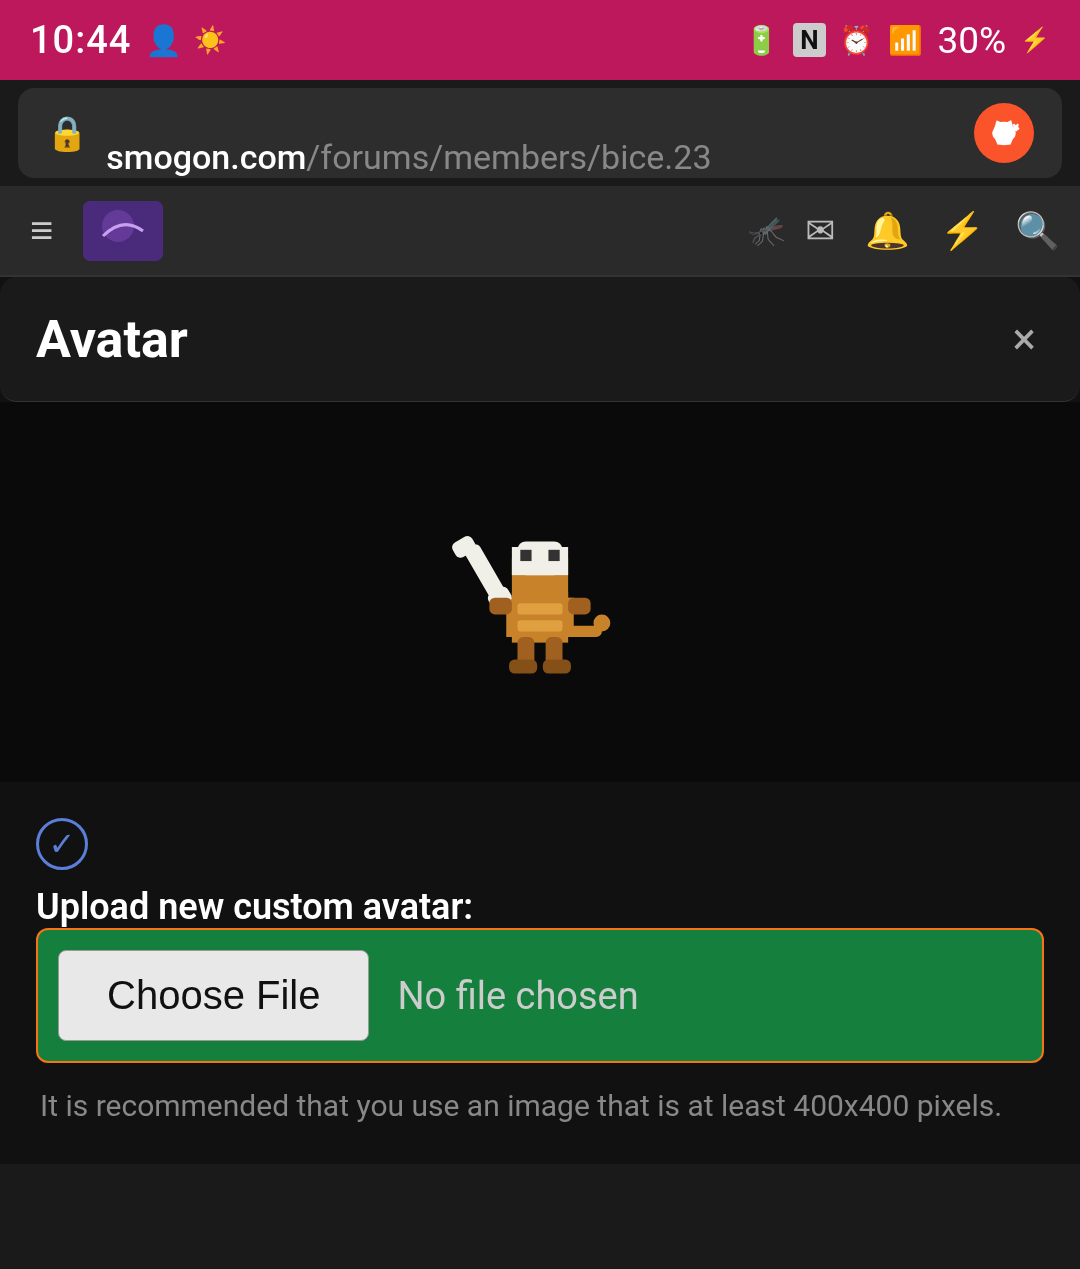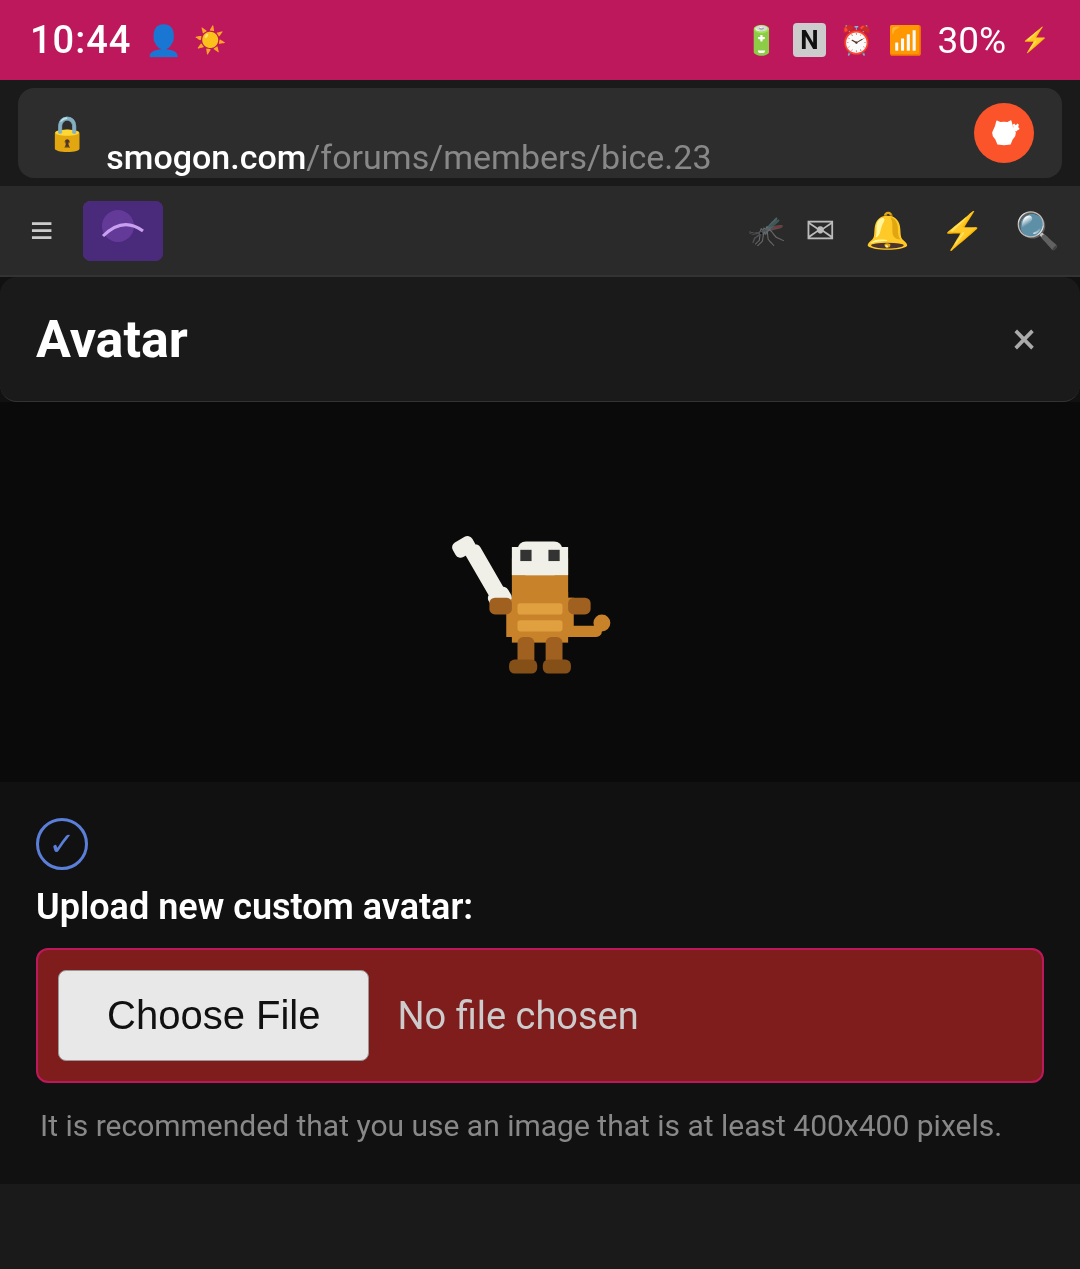--- a/index.html
+++ b/index.html
@@ -205,27 +205,26 @@
       padding-left: 72px;
     }
     .instructions em {
       font-style: italic;
     }
 
     .upload-label {
       font-size: 36px;
       font-weight: 600;
       color: #fff;
-      margin-bottom: 20px;
       display: block;
     }
 
     .file-input-container {
-      background: #7f1d1d;
-      border: 2px solid #be185d;
+      background: #15803d;
+      border: 2px solid #f97316;
       border-radius: 12px;
       padding: 20px 20px;
       display: flex;
       align-items: center;
       gap: 0;
       margin-bottom: 20px;
     }
 
     .choose-file-btn {
       background: #e8e8e8;

